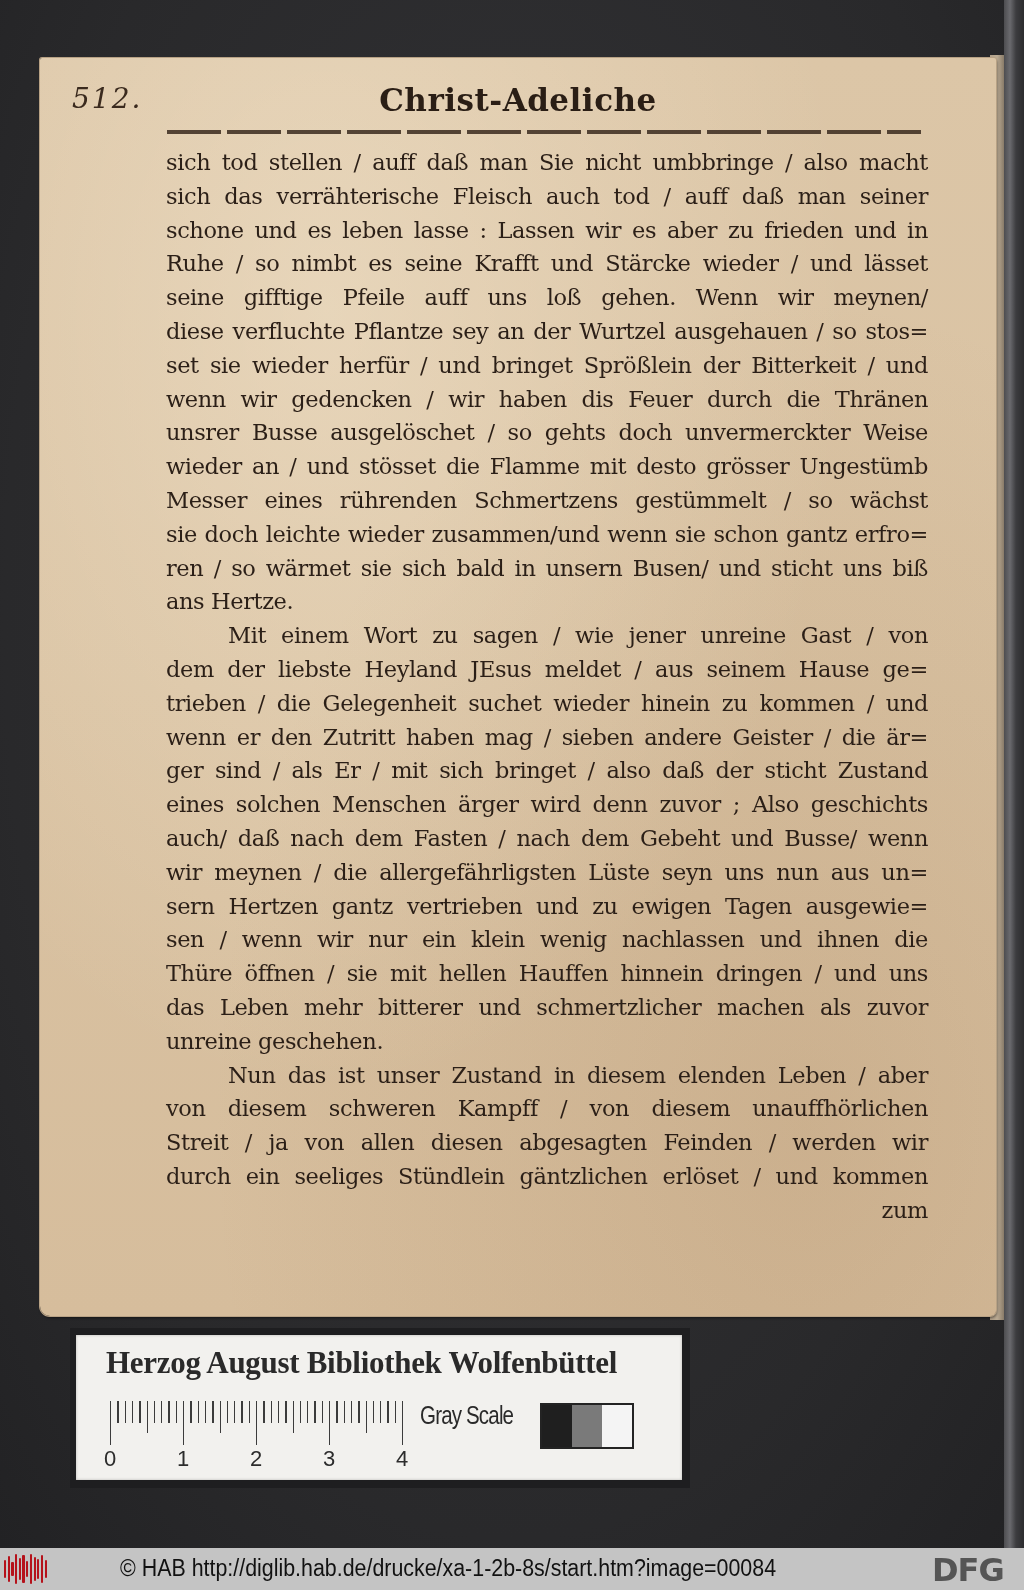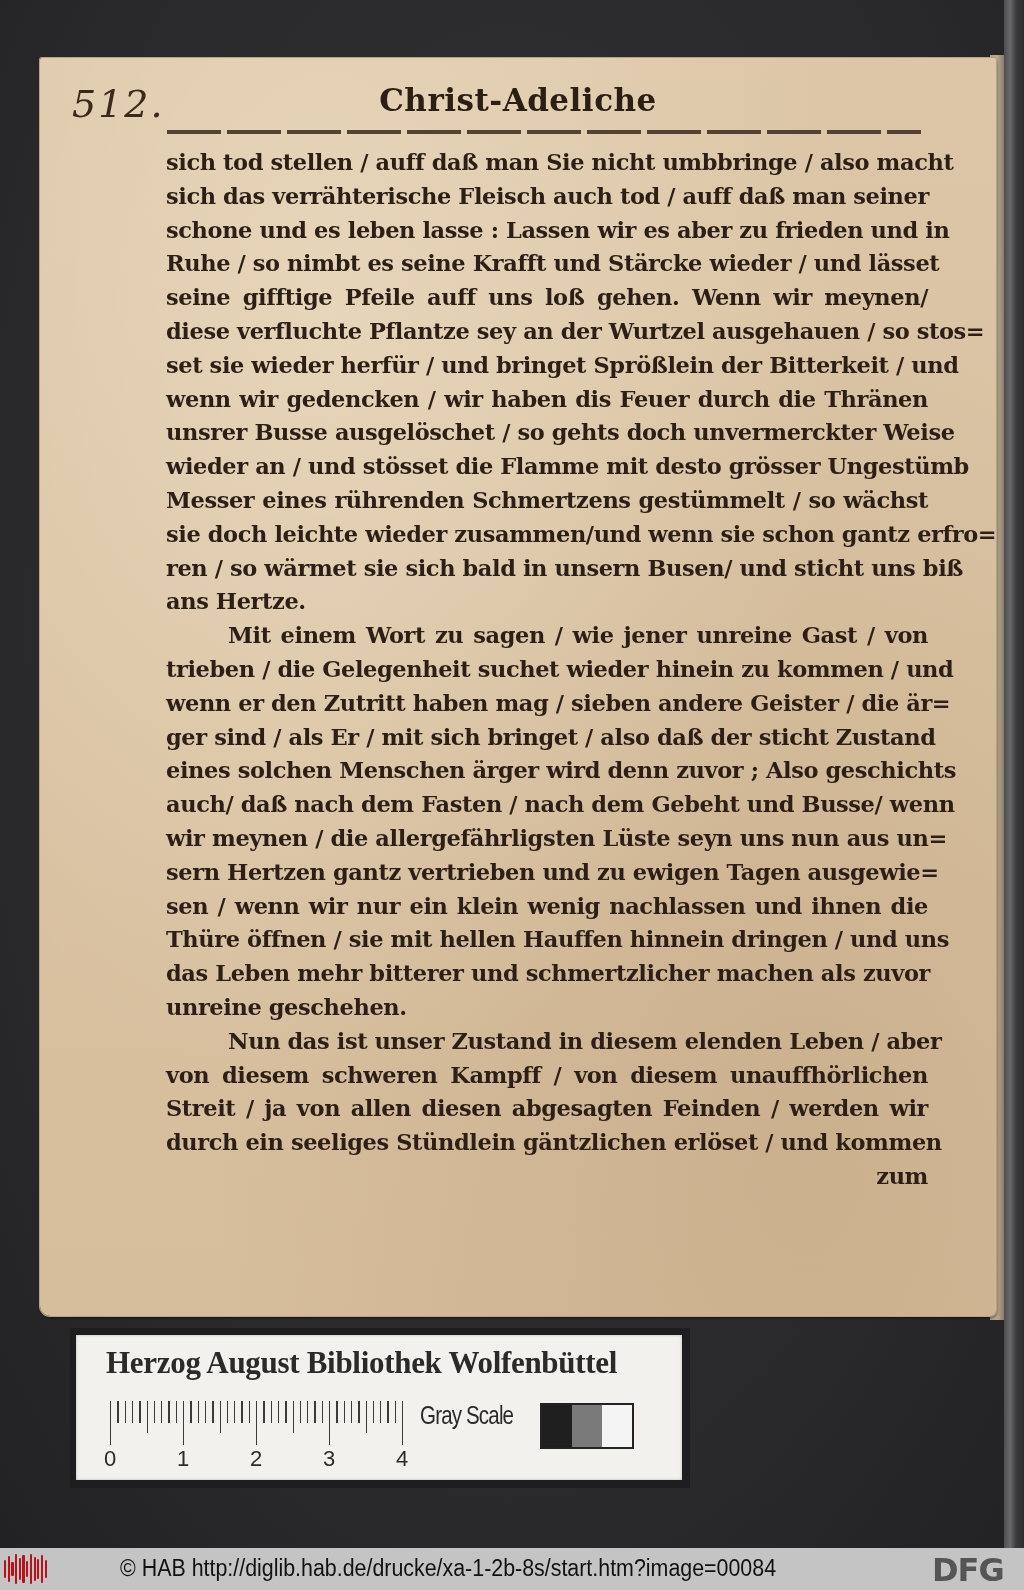--- a/index.html
+++ b/index.html
@@ -30,38 +30,38 @@
     background:
       radial-gradient(ellipse at 30% 20%, rgba(255,245,225,.35) 0%, rgba(0,0,0,0) 55%),
       radial-gradient(ellipse at 80% 85%, rgba(150,110,70,.18) 0%, rgba(0,0,0,0) 55%),
       linear-gradient(180deg,#dcc6a7 0%, #d9c2a2 50%, #d6bd9c 100%);
     border-radius:2px 2px 6px 10px;
     box-shadow: 0 0 0 1px #b8a285, 1px 2px 3px rgba(0,0,0,.5);
   }
   .page-number {
     position:absolute; left:32px; top:24px;
     font-family:"DejaVu Serif", serif; font-style:italic;
-    font-size:38px; color:#3a2a1e; letter-spacing:2px;
+    font-size:28px; color:#3a2a1e; letter-spacing:2px;
   }
   .running-head {
     position:absolute; left:0; width:100%; top:24px; text-align:center;
     font-family:"DejaVu Serif", serif; font-weight:bold;
     font-size:31px; color:#2a1e15; letter-spacing:.5px;
   }
   .head-rule {
     position:absolute; left:127px; top:72px; width:754px; height:4px;
     background:repeating-linear-gradient(90deg,#3a2a1e 0 54px, transparent 54px 60px);
     opacity:.85;
   }
   .text-block {
     position:absolute; left:126px; top:88px; width:762px;
   }
   .line {
     display:block; height:33.8px; line-height:33.8px;
-    font-family:"DejaVu Serif", serif; font-weight:bold;
+    font-family:"DejaVu Serif", serif; font-weight:normal;
     font-size:22.5px; color:#2b1f17; white-space:nowrap;
     text-align:justify; text-align-last:justify;
     letter-spacing:-.4px;
   }
   .line.last { text-align-last:left; }
   .line.indent { padding-left:62px; }
   .line.catchword { text-align:right; text-align-last:right; }
 
   
   .card-frame {
@@ -139,20 +139,21 @@
     <span class="line">diese verfluchte Pflantze sey an der Wurtzel ausgehauen / so stos=</span>
     <span class="line">set sie wieder herfür / und bringet Sprößlein der Bitterkeit / und</span>
     <span class="line">wenn wir gedencken / wir haben dis Feuer durch die Thränen</span>
     <span class="line">unsrer Busse ausgelöschet / so gehts doch unvermerckter Weise</span>
     <span class="line">wieder an / und stösset die Flamme mit desto grösser Ungestümb</span>
     <span class="line">Messer eines rührenden Schmertzens gestümmelt / so wächst</span>
     <span class="line">sie doch leichte wieder zusammen/und wenn sie schon gantz erfro=</span>
     <span class="line">ren / so wärmet sie sich bald in unsern Busen/ und sticht uns biß</span>
     <span class="line last">ans Hertze.</span>
     <span class="line indent">Mit einem Wort zu sagen / wie jener unreine Gast / von</span>
+    <span class="line">dem der liebste Heyland JEsus meldet / aus seinem Hause ge=</span>
     <span class="line">trieben / die Gelegenheit suchet wieder hinein zu kommen / und</span>
     <span class="line">wenn er den Zutritt haben mag / sieben andere Geister / die är=</span>
     <span class="line">ger sind / als Er / mit sich bringet / also daß der sticht Zustand</span>
     <span class="line">eines solchen Menschen ärger wird denn zuvor ; Also geschichts</span>
     <span class="line">auch/ daß nach dem Fasten / nach dem Gebeht und Busse/ wenn</span>
     <span class="line">wir meynen / die allergefährligsten Lüste seyn uns nun aus un=</span>
     <span class="line">sern Hertzen gantz vertrieben und zu ewigen Tagen ausgewie=</span>
     <span class="line">sen / wenn wir nur ein klein wenig nachlassen und ihnen die</span>
     <span class="line">Thüre öffnen / sie mit hellen Hauffen hinnein dringen / und uns</span>
     <span class="line">das Leben mehr bitterer und schmertzlicher machen als zuvor</span>

